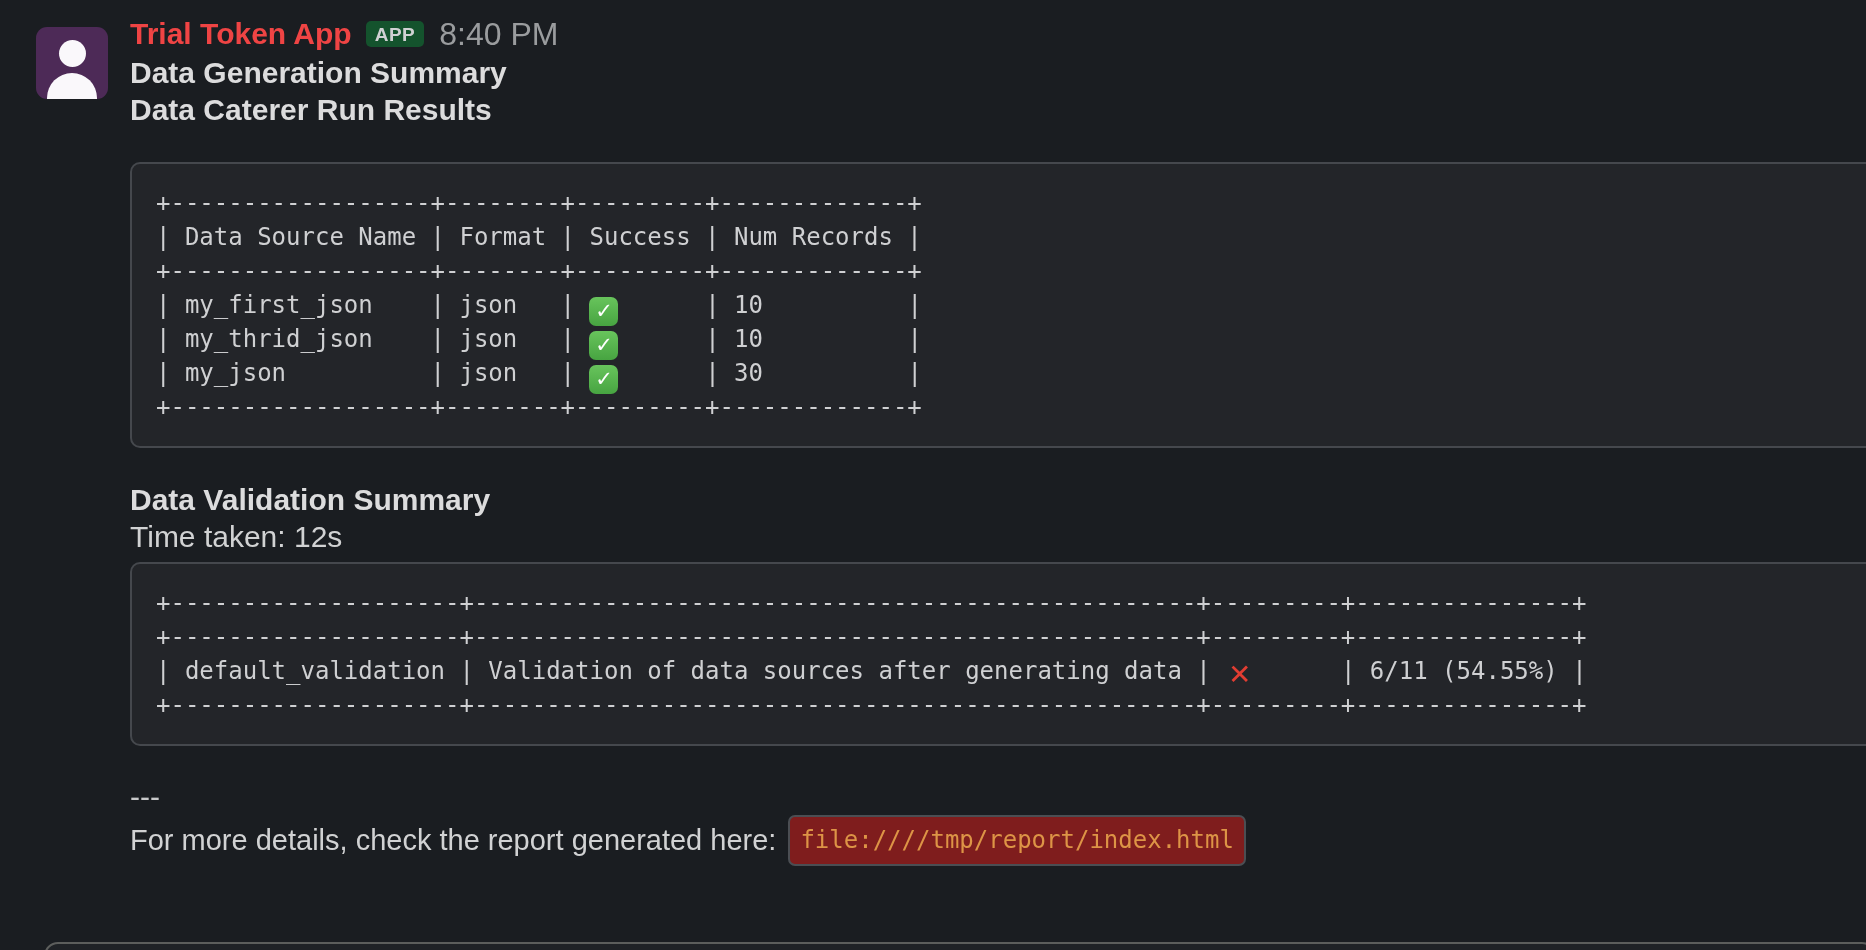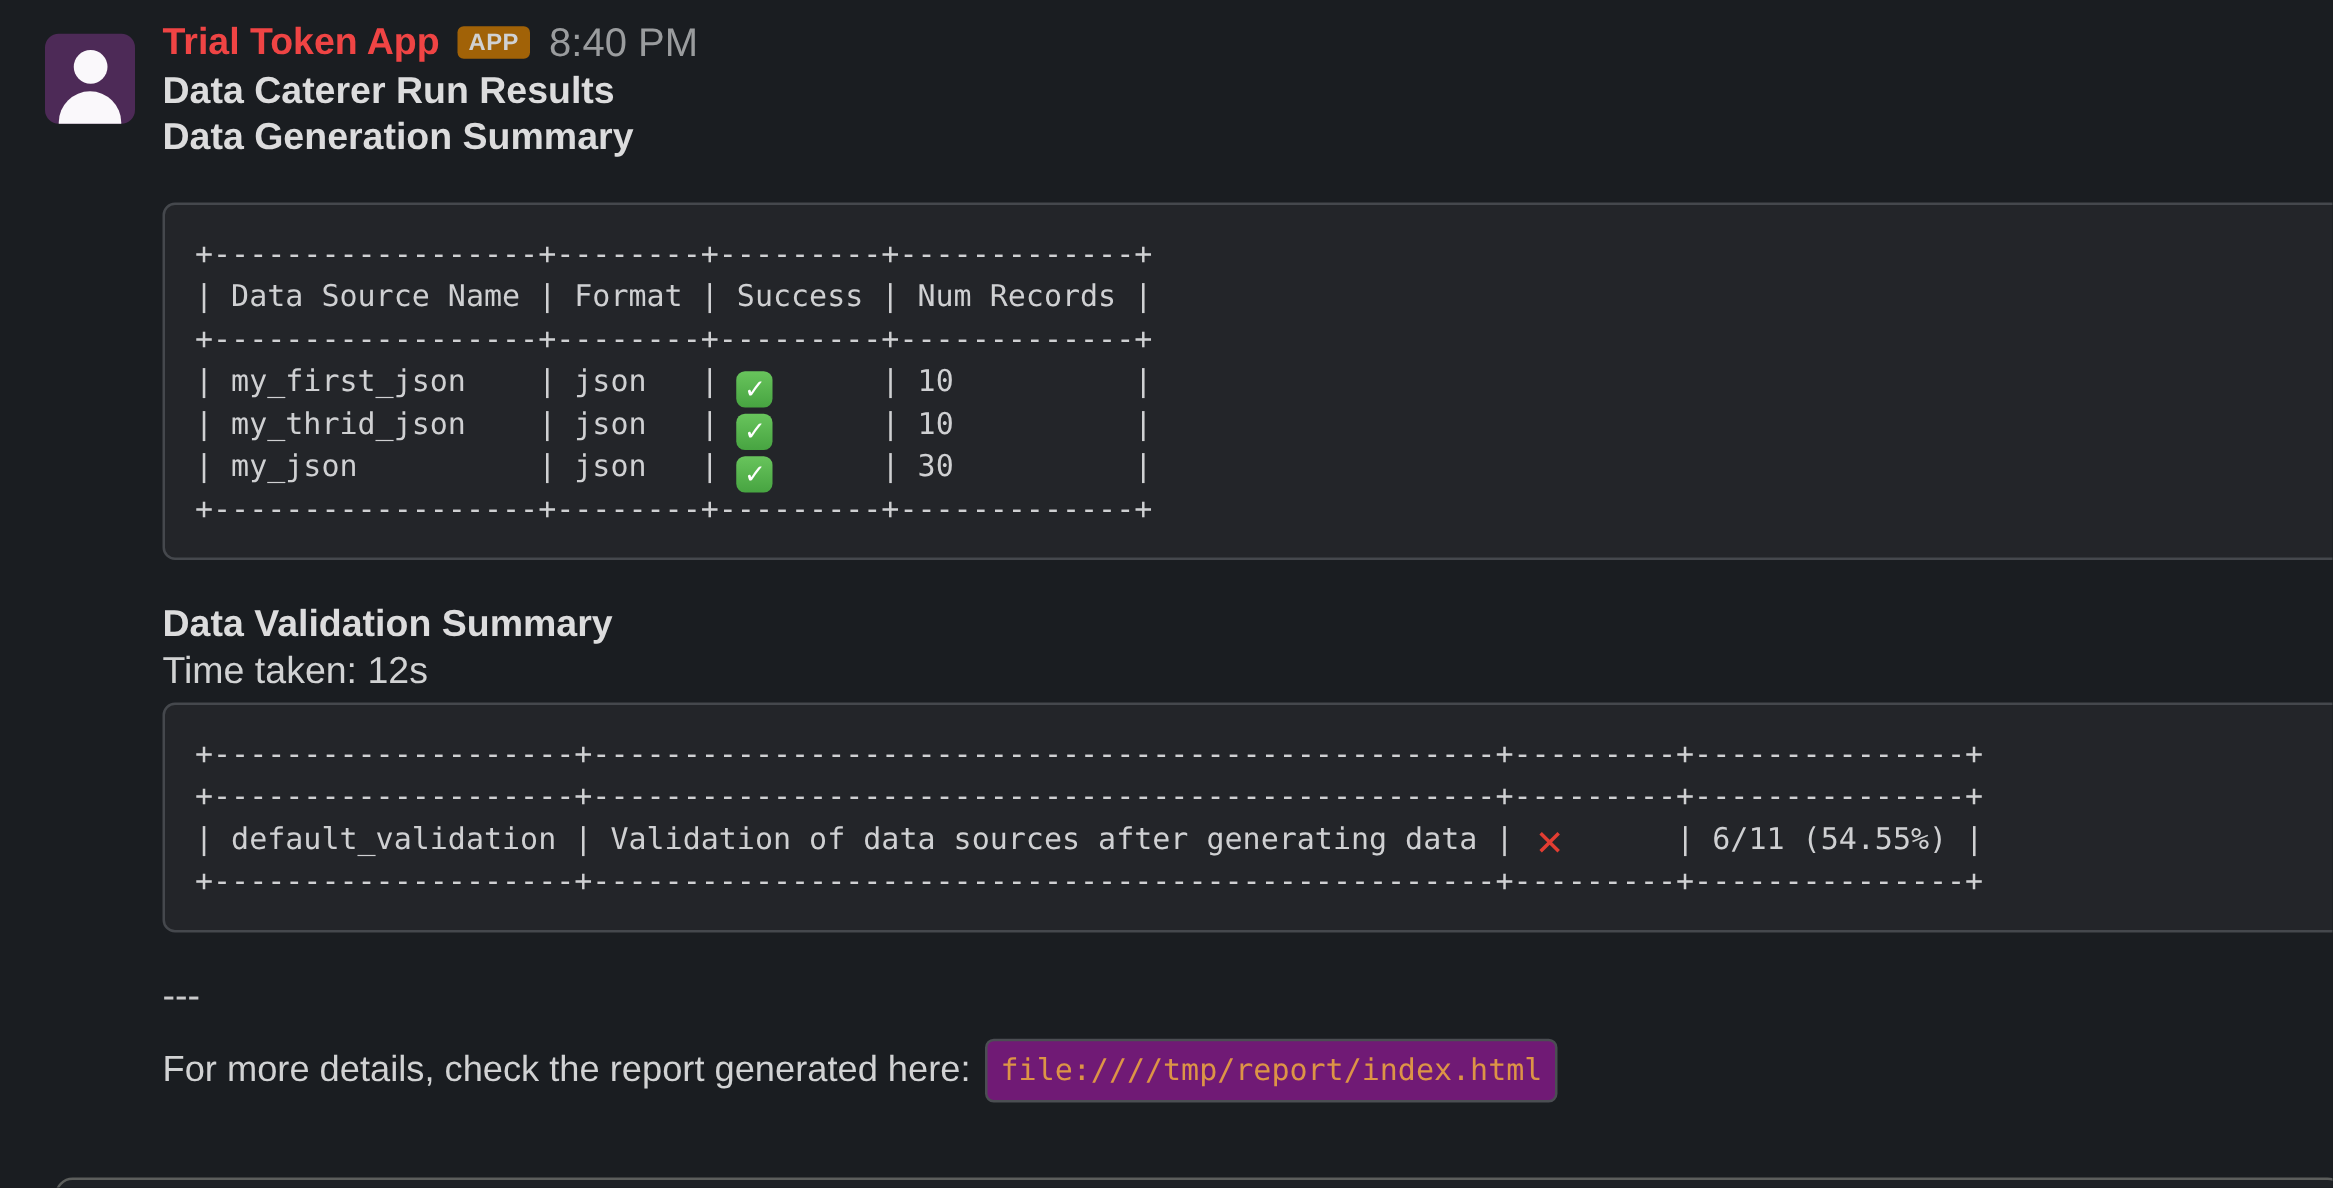--- a/index.html
+++ b/index.html
@@ -53,21 +53,21 @@
     align-items: center;
   }
   .sender {
     font-weight: 700;
     font-size: 30px;
     color: #ef4444;
     cursor: pointer;
   }
   .app-badge {
     margin-left: 14px;
-    background: #a16207;
+    background: #14532d;
     color: #d0d1d3;
     font-size: 19px;
     font-weight: 600;
     letter-spacing: 0.5px;
     padding: 4px 9px 3px 9px;
     border-radius: 5px;
     line-height: 1;
   }
   .timestamp {
     margin-left: 15px;
@@ -132,25 +132,25 @@
     font-size: 29px;
     line-height: 37px;
     display: flex;
     align-items: center;
     flex-wrap: nowrap;
   }
   .inline-code {
     font-family: "DejaVu Sans Mono", monospace;
     font-size: 24px;
     color: #dd9446;
-    background: #701a75;
+    background: #7f1d1d;
     border: 2px solid #4b4e53;
     border-radius: 7px;
     padding: 5px 10px;
-    margin: 16px 12px;
+    margin: 0 12px;
     white-space: nowrap;
     cursor: pointer;
   }
 
   .input-box {
     position: absolute;
     left: 44px;
     right: -10px;
     top: 942px;
     height: 70px;
@@ -171,23 +171,23 @@
   </div>
 
   <div class="content">
 
     <div class="header-line">
       <span class="sender">Trial Token App</span>
       <span class="app-badge">APP</span>
       <span class="timestamp">8:40 PM</span>
     </div>
 
+    <div class="line bold">Data Generation Summary</div>
+
     <div class="line bold">Data Caterer Run Results</div>
-
-    <div class="line bold">Data Generation Summary</div>
 
     <div class="code-block">
         <div class="code-line">+------------------+--------+---------+-------------+</div>
         <div class="code-line">| Data Source Name | Format | Success | Num Records |</div>
         <div class="code-line">+------------------+--------+---------+-------------+</div>
         <div class="code-line">| my_first_json    | json   | <span class="emoji check">✓</span>      | 10          |</div>
         <div class="code-line">| my_thrid_json    | json   | <span class="emoji check">✓</span>      | 10          |</div>
         <div class="code-line">| my_json          | json   | <span class="emoji check">✓</span>      | 30          |</div>
         <div class="code-line">+------------------+--------+---------+-------------+</div>
       </div>

